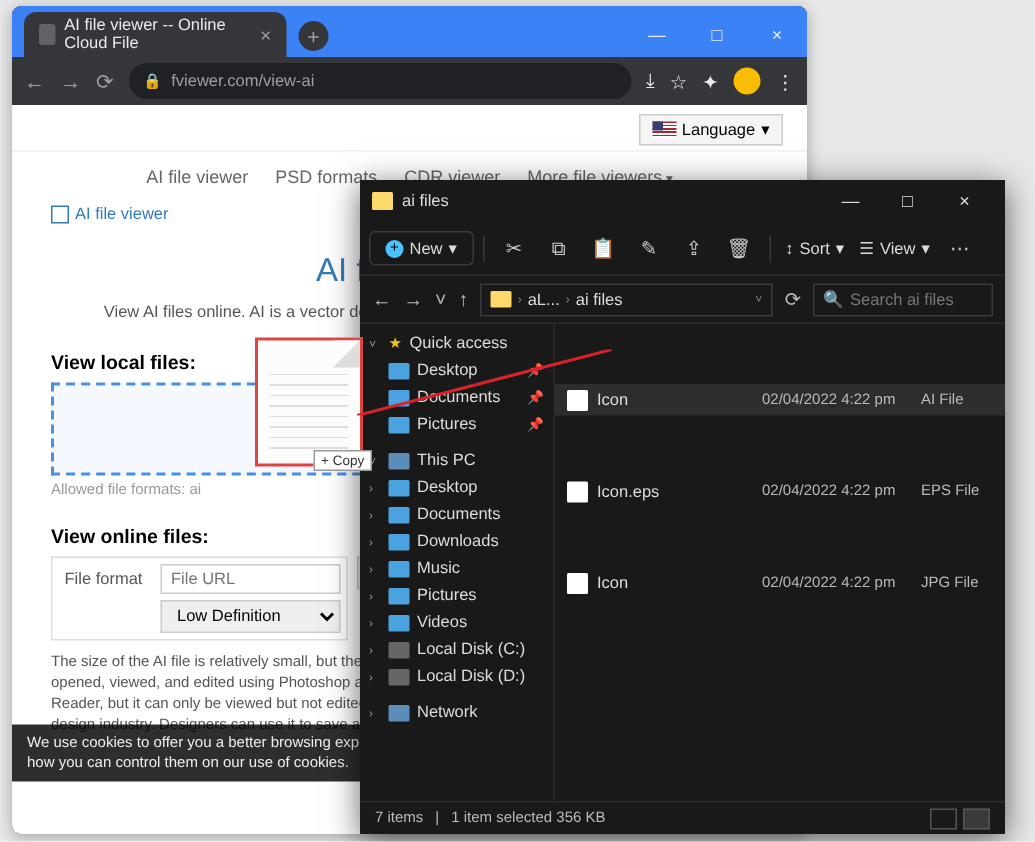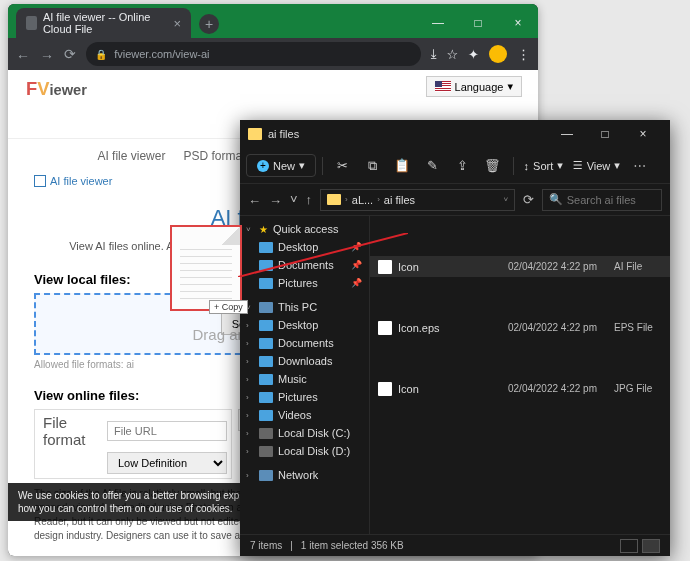--- a/index.html
+++ b/index.html
@@ -1,20 +1,20 @@
 <!DOCTYPE html>
 <html><head>
 <meta charset="utf-8">
 <style>
 * { margin:0; padding:0; box-sizing:border-box; font-family:"Segoe UI",Arial,sans-serif; }
 body { width:690px; height:561px; background:#e8e8e8; position:relative; overflow:hidden; }
 
 
 .chrome { position:absolute; left:8px; top:4px; width:530px; height:552px; background:#202124; border-radius:6px; box-shadow:0 2px 10px rgba(0,0,0,.3); overflow:hidden; }
-.chrome-titlebar { height:34px; background:#15803d; display:flex; align-items:flex-end; }
+.chrome-titlebar { height:34px; background:#3b82f6; display:flex; align-items:flex-end; }
 .tab { height:30px; background:#35363a; border-radius:8px 8px 0 0; display:flex; align-items:center; padding:0 10px; margin-left:8px; font-size:11px; color:#e8eaed; gap:6px; max-width:175px; }
 .tab .fav { width:14px; height:14px; background:#5f6368; border-radius:2px; }
 .tab .x { margin-left:auto; font-size:13px; color:#9aa0a6; }
 .newtab { width:20px; height:20px; border-radius:50%; background:#35363a; color:#9aa0a6; margin-left:8px; margin-bottom:4px; display:flex; align-items:center; justify-content:center; font-size:14px; }
 .winctrl { margin-left:auto; display:flex; height:30px; }
 .winctrl span { width:40px; display:flex; align-items:center; justify-content:center; color:#e8eaed; font-size:12px; }
 
 .chrome-toolbar { height:32px; background:#35363a; display:flex; align-items:center; padding:0 8px; gap:10px; }
 .chrome-toolbar .navico { color:#9aa0a6; font-size:14px; }
 .urlbar { flex:1; height:24px; background:#202124; border-radius:12px; display:flex; align-items:center; padding:0 10px; font-size:11px; color:#9aa0a6; gap:6px; }
@@ -37,21 +37,21 @@
 .h1 { color:#337ab7; font-size:22px; text-align:center; margin:14px 0 8px; font-weight:400; }
 .desc { font-size:11px; color:#555; text-align:center; line-height:1.4; padding:0 30px; }
 .sect { font-size:13px; font-weight:bold; margin:18px 0 6px; }
 .dropzone { border:2px dashed #4a90e2; background:#f5f9ff; padding:18px 10px; text-align:center; position:relative; }
 .selbtn { background:#eee; border:1px solid #bbb; font-size:11px; padding:4px 10px; }
 .dragtxt { color:#aaa; font-size:15px; position:absolute; bottom:10px; left:0; right:0; }
 .allowed { font-size:10px; color:#999; margin-top:4px; }
 .onlinerow { display:flex; margin-top:4px; }
 .onlinebox { border:1px solid #ddd; padding:4px; display:flex; flex-direction:column; gap:4px; }
 .ff { display:flex; align-items:center; }
-.ff label { font-size:15px; padding:0 8px 0 4px; color:#555; width:68px; }
+.ff label { font-size:11px; padding:0 8px 0 4px; color:#555; width:68px; }
 .ff input, .ff select { font-size:11px; padding:3px 6px; border:1px solid #ccc; width:120px; }
 .viewbtn { border:1px solid #ccc; background:#eee; font-size:11px; padding:4px 10px; margin-left:6px; align-self:flex-start; }
 .para { font-size:10px; color:#555; line-height:1.4; margin-top:8px; }
 
 .cookie { position:absolute; left:0; right:0; bottom:35px; background:rgba(0,0,0,.82); color:#eee; font-size:10px; padding:6px 10px; line-height:1.3; }
 .pageicon { position:absolute; left:170px; top:225px; width:72px; height:86px; border:2px solid #d44; background:#fcfcfc; z-index:6; }
 .pageicon::before{ content:""; position:absolute; right:0; top:0; width:18px; height:18px; background:linear-gradient(135deg,#fcfcfc 50%,#ddd 50%); }
 .pageicon .lines { position:absolute; left:8px; right:8px; top:22px; bottom:8px; background:repeating-linear-gradient(#ddd 0 1px,transparent 1px 7px); }
 .copytag { position:absolute; left:209px; top:300px; font-size:9px; background:#fff; border:1px solid #999; padding:1px 4px; z-index:7; color:#333; }
 .redline { position:absolute; left:238px; top:233px; width:170px; height:44px; z-index:6; }
@@ -135,25 +135,20 @@
       <span>fviewer.com/view-ai</span>
     </div>
     <span class="tbico">⤓</span>
     <span class="tbico">☆</span>
     <span class="tbico">✦</span>
     <span class="avatar"></span>
     <span class="tbico">⋮</span>
   </div>
 
   <div class="page">
-    <div class="logo">
-      <svg viewBox="0 0 120 24">
-          <text x="0" y="18" font-family="Arial" font-weight="bold" font-size="20"><tspan fill="#d9534f">F</tspan><tspan fill="#f0ad4e">V</tspan><tspan fill="#555" font-size="16">iewer</tspan></text>
-        </svg>
-    </div>
     <div class="lang">
       <span class="flag"></span>
       <span>Language</span>
       <span>▾</span>
     </div>
     <div class="topnav">
       <span>AI file viewer</span>
       <span>PSD formats</span>
       <span>CDR viewer</span>
       <span class="caret">More file viewers</span>

